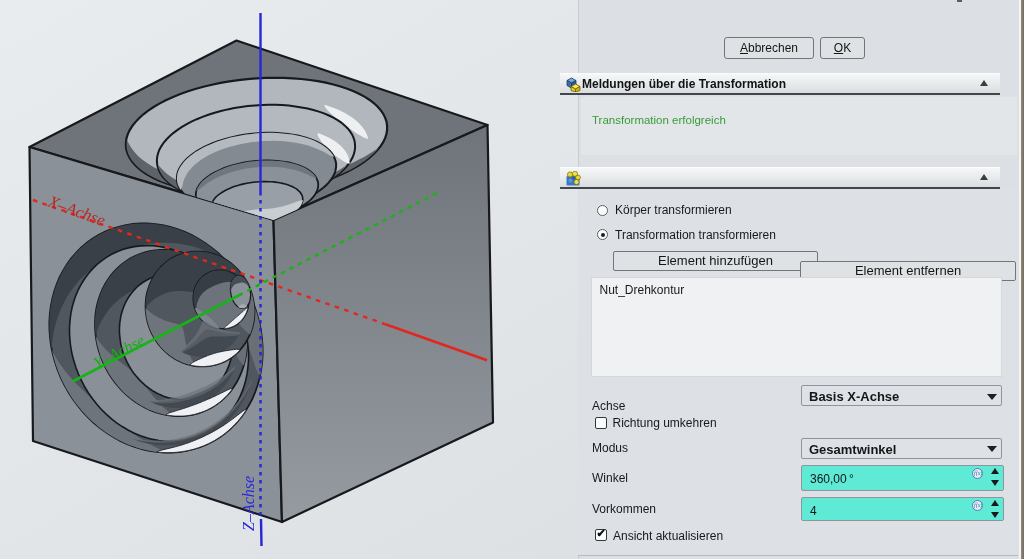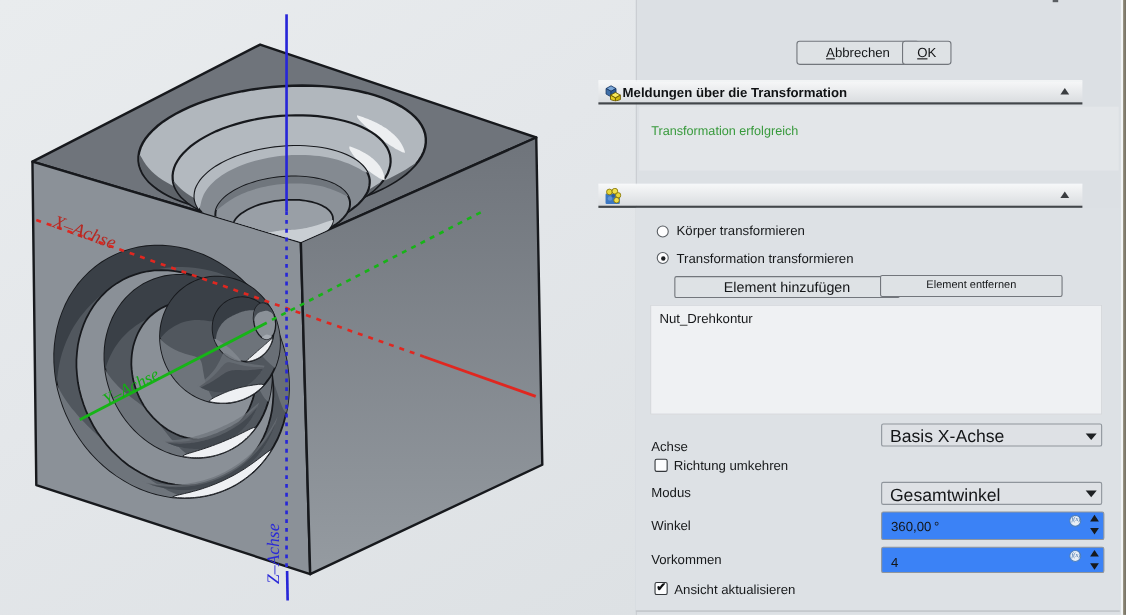--- a/index.html
+++ b/index.html
@@ -1,32 +1,32 @@
 <!DOCTYPE html>
 <html><head><meta charset="utf-8"><style>
 html,body{margin:0;padding:0;width:1024px;height:559px;overflow:hidden;
   font-family:"Liberation Sans",sans-serif;}
 #page{position:absolute;inset:0;background:#dce0e4;}
 #vp{position:absolute;left:0;top:0;width:578px;height:559px;
   background:linear-gradient(150deg,#e9ecee 0%,#e4e7ea 45%,#dde1e4 100%);}
-.hdr{position:absolute;left:544px;width:440px;height:19px;
+.hdr{position:absolute;left:560px;width:440px;height:19px;
   background:linear-gradient(#f6f7f8,#dadde0);
   border-bottom:2px solid #42464a;border-top:1px solid #fbfcfd;}
 .hdr .t{position:absolute;left:22px;top:2.5px;font-size:12px;font-weight:bold;color:#101214;white-space:nowrap;}
 .hdr .arr{position:absolute;right:12px;top:6px;width:0;height:0;
   border-left:4.5px solid transparent;border-right:4.5px solid transparent;border-bottom:6px solid #3a3d40;}
 .btn{position:absolute;box-sizing:border-box;border:1px solid #72767c;border-radius:3px;
   background:#dee2e5;font-size:12px;color:#141618;text-align:center;}
 .lbl{position:absolute;font-size:12px;color:#17191b;white-space:nowrap;}
 .combo{position:absolute;box-sizing:border-box;border:1px solid #8f959c;border-radius:2px;
-  background:#dee1e5;font-size:16px;color:#141618;}
+  background:#dee1e5;font-size:13px;color:#141618;font-weight:bold;}
 .combo .cv{position:absolute;left:7px;top:3px;} .combo .ca{position:absolute;right:4.5px;top:7.5px;width:0;height:0;
   border-left:5.5px solid transparent;border-right:5.5px solid transparent;border-top:6.5px solid #1d2023;}
 .spin{position:absolute;box-sizing:border-box;border:1px solid #8f959c;border-radius:2px;
-  background:#3b82f6;font-size:12px;color:#141618;}
+  background:#5eead4;font-size:12px;color:#141618;}
 .spin .sv{position:absolute;left:8px;top:6px;}
 .fx{position:absolute;width:11px;height:11px;border:1.5px solid #4d7fbe;border-radius:50%;
   box-sizing:border-box;background:#e8eef5;}
 .fx i{position:absolute;left:1px;top:0.5px;font-size:6px;color:#3c6ea8;font-style:italic;font-family:"Liberation Serif",serif;}
 .sup{position:absolute;width:0;height:0;border-left:4px solid transparent;border-right:4px solid transparent;border-bottom:6.5px solid #17191c;}
 .sdn{position:absolute;width:0;height:0;border-left:4px solid transparent;border-right:4px solid transparent;border-top:6.5px solid #17191c;}
 .radio{position:absolute;width:11px;height:11px;border:1px solid #5a5f64;border-radius:50%;background:#fdfdfe;box-sizing:border-box;}
 .chk{position:absolute;width:12px;height:12px;border:1.4px solid #33373b;border-radius:2px;background:#fcfdfe;box-sizing:border-box;}
 </style></head><body>
 <div id="page">
@@ -106,21 +106,21 @@
         <line x1="261" y1="519" x2="261.5" y2="546" stroke="#2726d8" stroke-width="2.4"></line>
         <text x="47" y="206" transform="rotate(20 47 206)" font-family="Liberation Serif, serif" font-style="italic" font-size="17" fill="#b62a24">X–Achse</text>
         <text x="97" y="369" transform="rotate(-27.4 97 369)" font-family="Liberation Serif, serif" font-style="italic" font-size="16" fill="#14ae14">Y–Achse</text>
         <text x="254" y="531" transform="rotate(-90 254 531)" font-family="Liberation Serif, serif" font-style="italic" font-size="16" fill="#2a29d8">Z–Achse</text>
       </svg></div>
  <div style="position:absolute;left:957px;top:0;width:5px;height:2px;background:#5a5e62"></div>
  <div style="position:absolute;left:1018.5px;top:0;width:2.5px;height:559px;background:#f2f4f5"></div>
  <div style="position:absolute;left:1021px;top:0;width:3px;height:559px;background:linear-gradient(90deg,#938d7a,#6f6b60)"></div>
  <div style="position:absolute;left:578px;top:0;width:1px;height:559px;background:#c9cdd1"></div>
 
- <div class="btn" style="left:724px;top:37px;width:112px;height:22px;line-height:20px"><u>A</u>bbrechen</div>
+ <div class="btn" style="left:724px;top:37px;width:90px;height:22px;line-height:20px"><u>A</u>bbrechen</div>
  <div class="btn" style="left:820px;top:37px;width:45px;height:22px;line-height:20px"><u>O</u>K</div>
 
  <div class="hdr" style="top:73px">
       <svg width="15" height="15" viewBox="0 0 15 15" style="position:absolute;left:6px;top:3px">
         <g stroke="#1a3a66" stroke-width="0.8">
           <polygon points="1,3.5 5.5,1 10,3.5 5.5,6" fill="#7ba7d7"></polygon>
           <polygon points="1,3.5 5.5,6 5.5,11 1,8.5" fill="#3f6fa8"></polygon>
           <polygon points="10,3.5 5.5,6 5.5,11 10,8.5" fill="#2c5a94"></polygon>
         </g>
         <g stroke="#6b5a00" stroke-width="0.8">
@@ -149,21 +149,21 @@
     </div>
  <div style="position:absolute;left:578px;top:189px;width:440px;height:366px;background:#dde1e5;border-bottom:1px solid #b6babe"></div>
 
  <span class="radio" style="left:597px;top:204.5px"></span>
  <div class="lbl" style="left:615px;top:203px">Körper transformieren</div>
  <span class="radio" style="left:597px;top:229px"></span>
  <span style="position:absolute;left:600.5px;top:232.5px;width:4px;height:4px;border-radius:50%;background:#1b1e21"></span>
  <div class="lbl" style="left:615px;top:227.5px">Transformation transformieren</div>
 
  <div class="btn" style="left:613px;top:250.5px;width:205px;height:20px;line-height:18px;font-size:13px;border-radius:2px">Element hinzufügen</div>
- <div class="btn" style="left:800px;top:250px;width:166px;height:20px;line-height:18px;font-size:10px;border-radius:2px">Element entfernen</div>
+ <div class="btn" style="left:800px;top:261px;width:216px;height:20px;line-height:18px;font-size:13px;border-radius:2px">Element entfernen</div>
 
  <div style="position:absolute;left:591px;top:277px;width:411px;height:100px;background:#eff1f3;border:1px solid #d4d8db;box-sizing:border-box"></div>
  <div class="lbl" style="left:599.5px;top:283px">Nut_Drehkontur</div>
 
  <div class="lbl" style="left:592px;top:399px">Achse</div>
  <div class="combo" style="left:801px;top:385px;width:201px;height:21px">
       <span class="cv">Basis X-Achse</span>
       <span class="ca"></span>
     </div>
 

